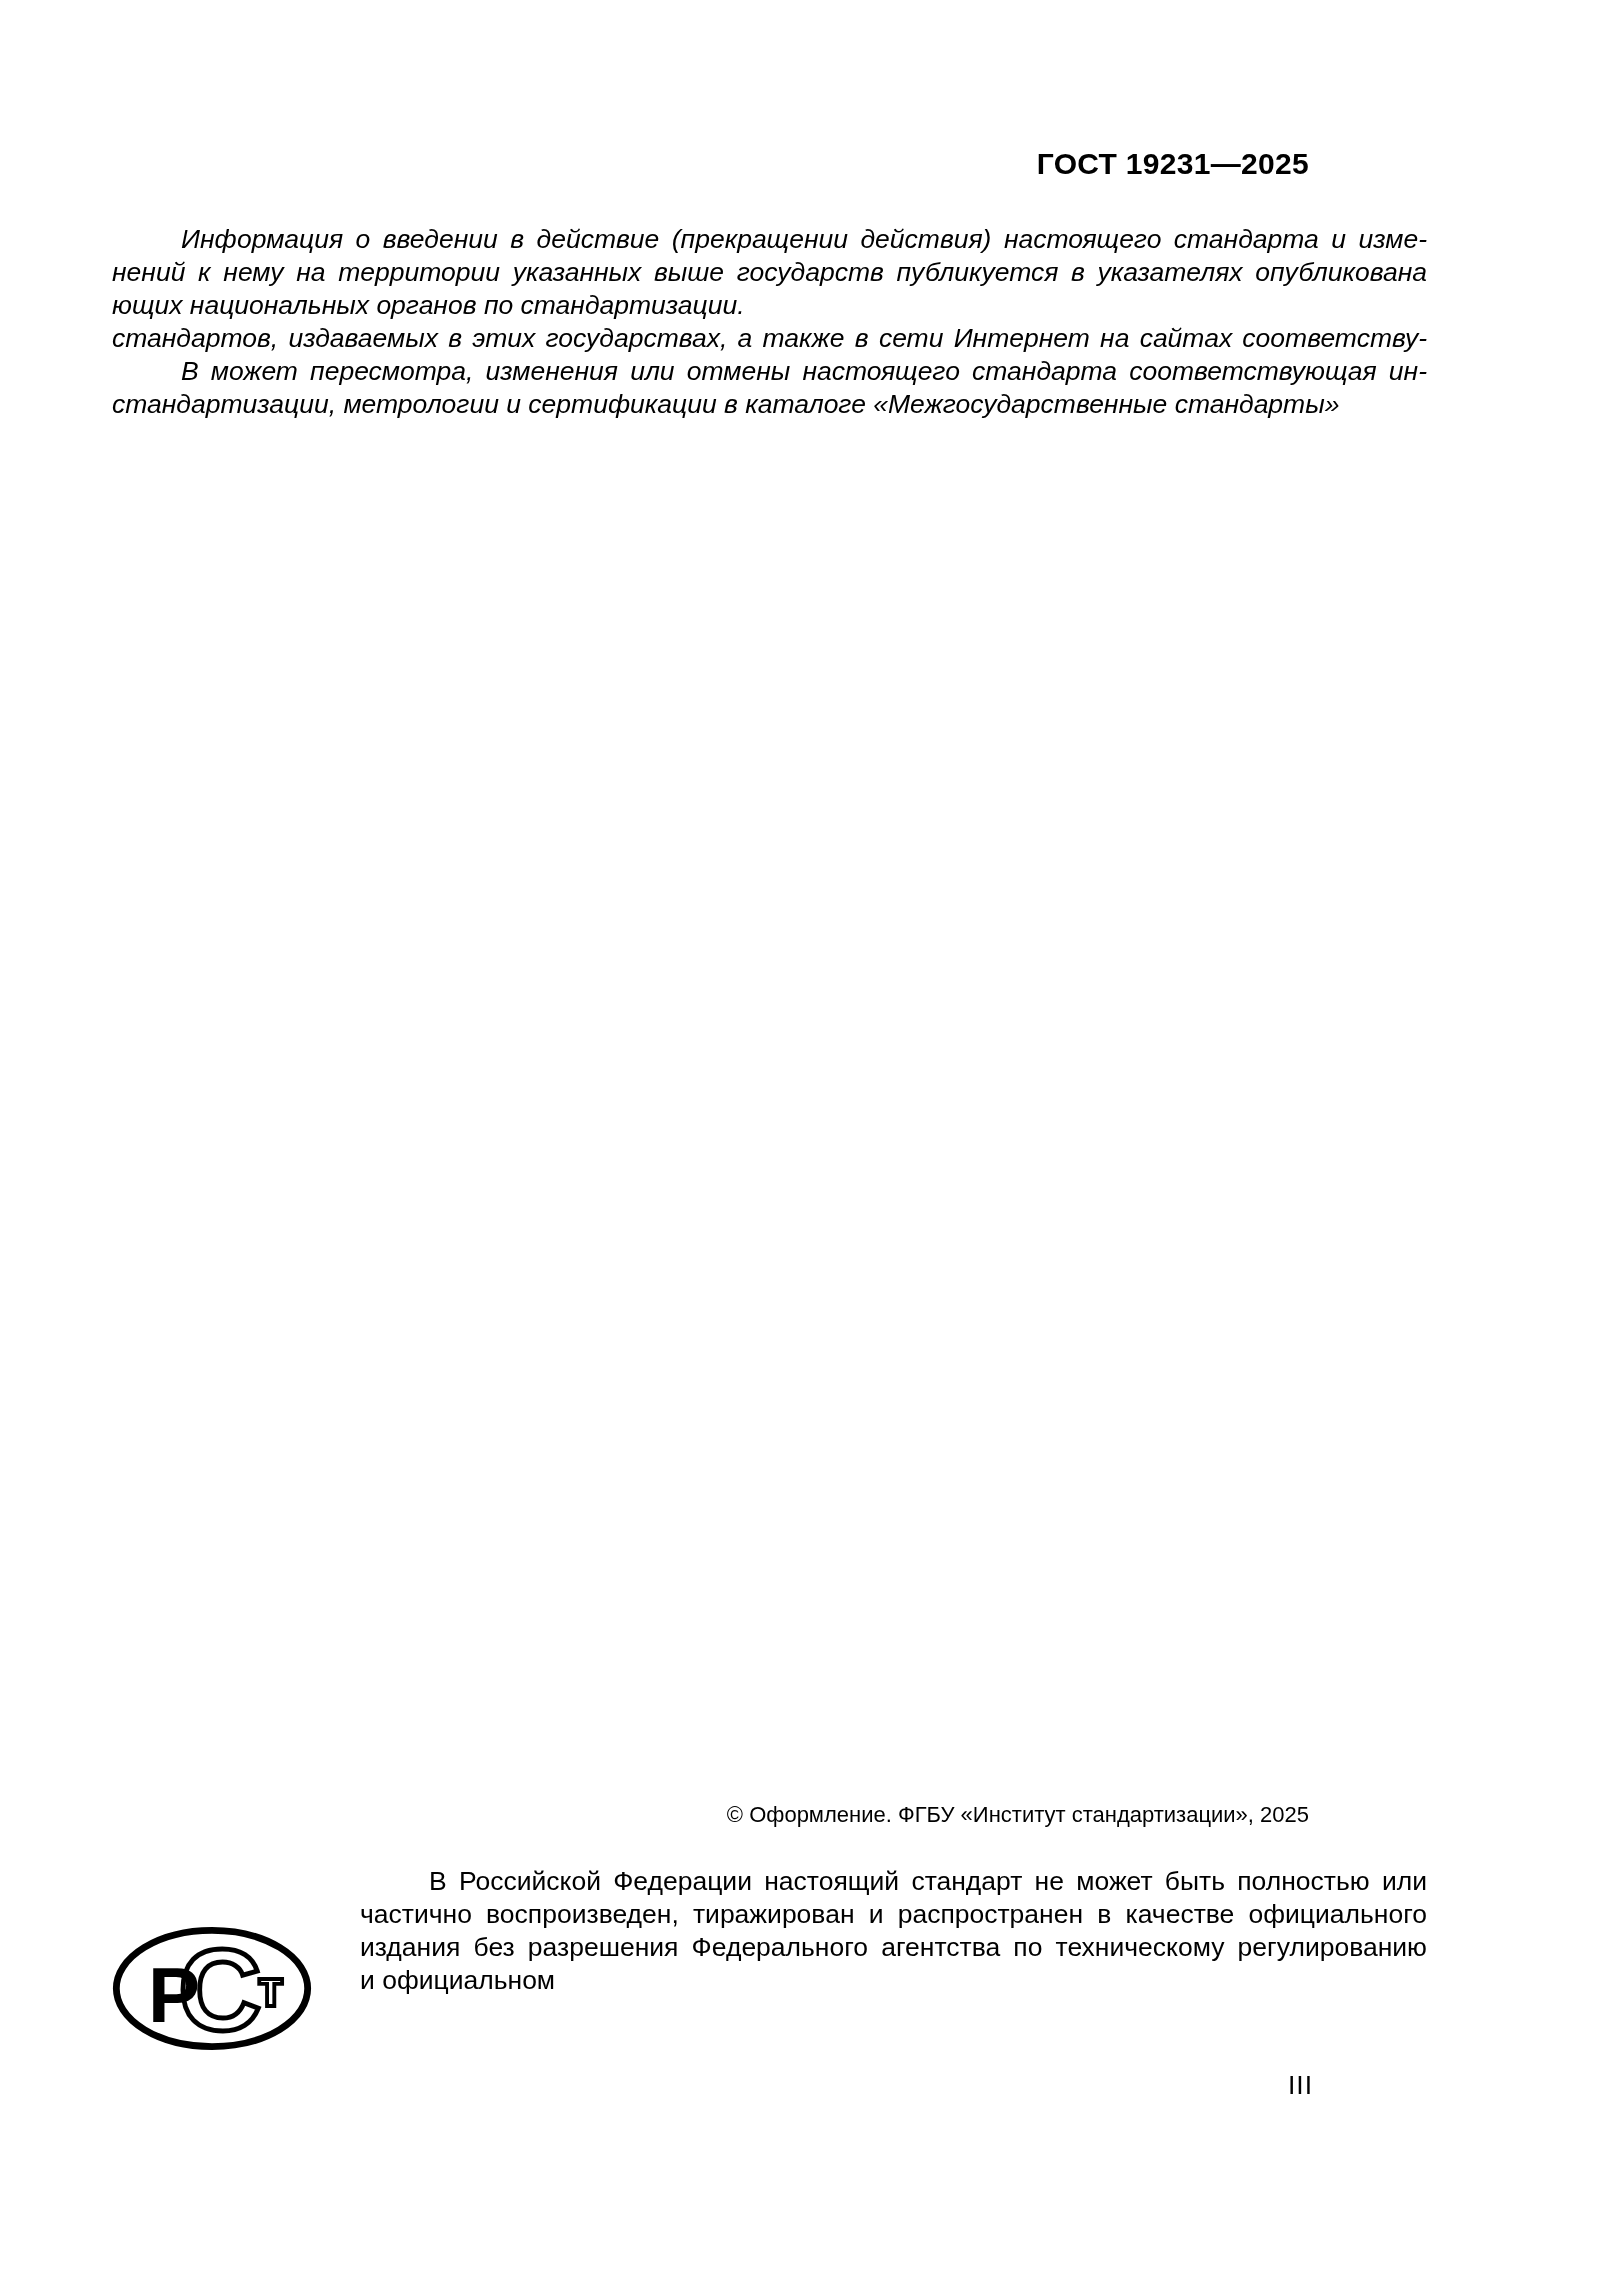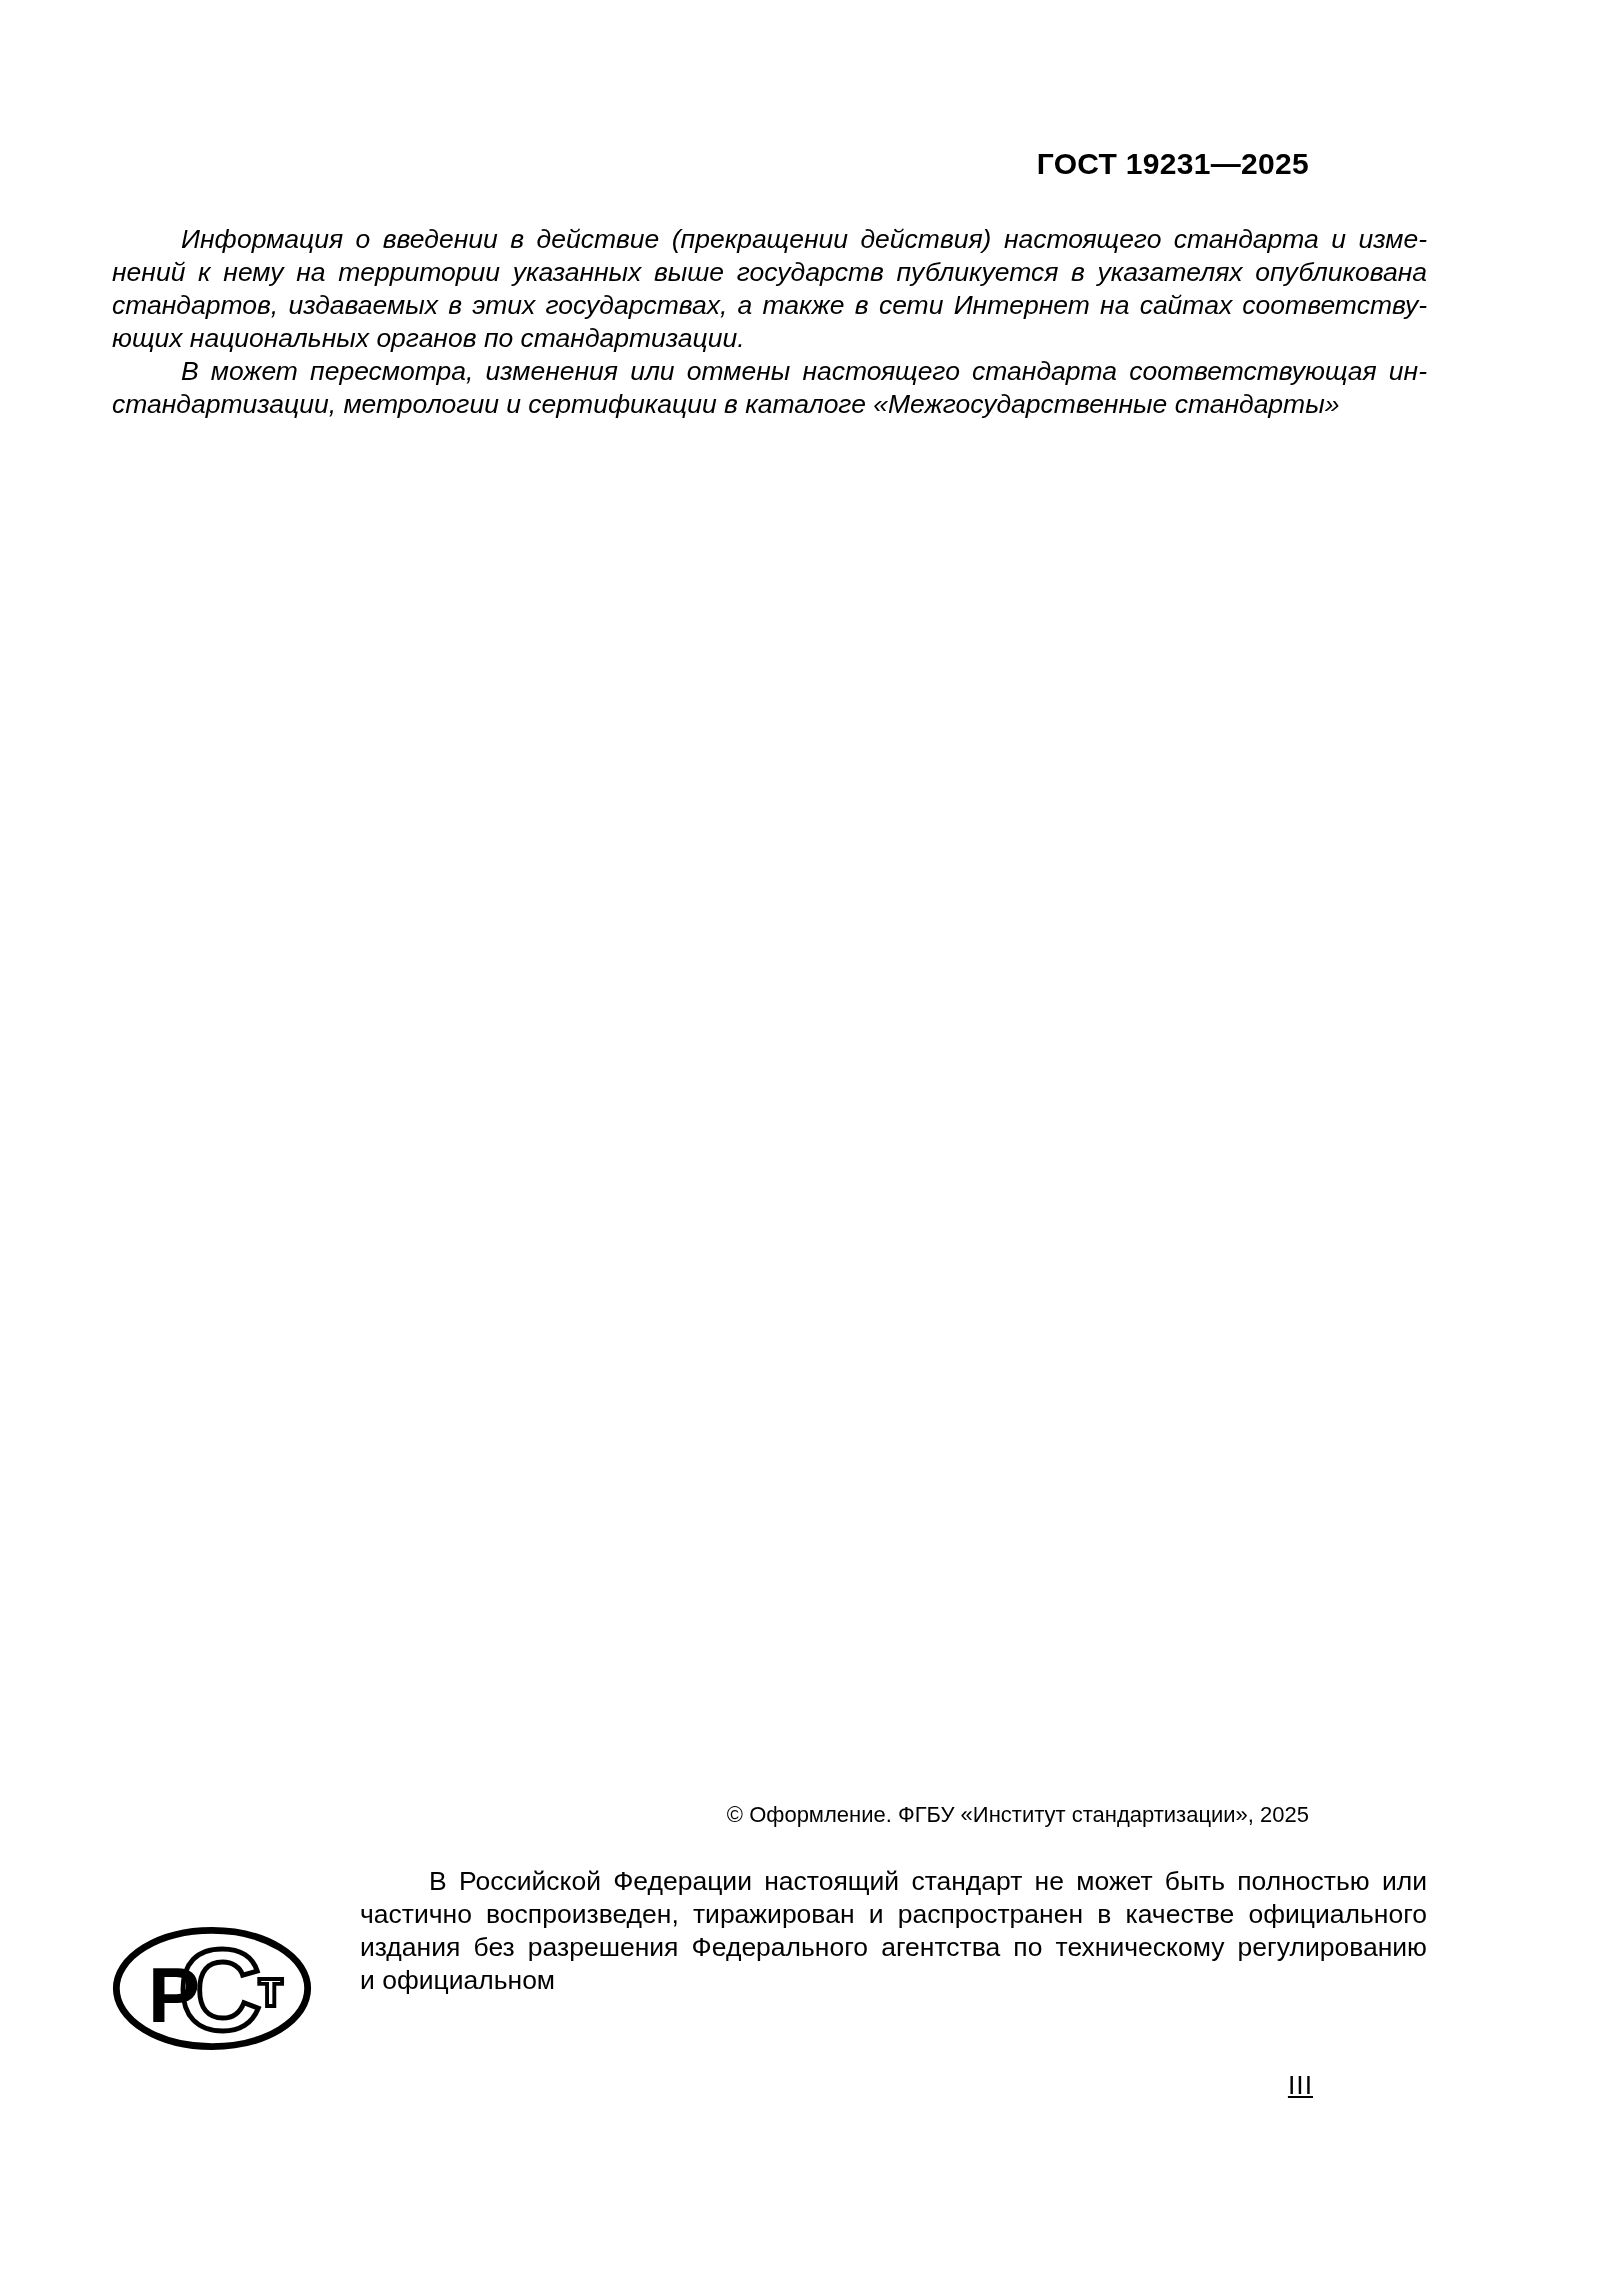--- a/index.html
+++ b/index.html
@@ -59,36 +59,35 @@
     position: absolute;
     left: 112px;
     top: 1927px;
   }
   .page-num {
     position: absolute;
     top: 2070px;
     right: 190px;
     font-size: 26.5px;
     letter-spacing: 1px;
-    text-decoration: underline;
   }
 </style>
 </head>
 <body>
 
 <div class="page">
 
   <div class="doc-header">ГОСТ 19231—2025</div>
 
   <div class="intro">
     <p class="para">
       <span class="jline first">Информация о введении в действие (прекращении действия) настоящего стандарта и изме-</span>
       <span class="jline">нений к нему на территории указанных выше государств публикуется в указателях опубликована</span>
+      <span class="jline last">ющих национальных органов по стандартизации.</span>
       <span class="jline">стандартов, издаваемых в этих государствах, а также в сети Интернет на сайтах соответству-</span>
-      <span class="jline last">ющих национальных органов по стандартизации.</span>
     </p>
     <p class="para">
       <span class="jline first">В может пересмотра, изменения или отмены настоящего стандарта соответствующая ин-</span>
       <span class="jline last">стандартизации, метрологии и сертификации в каталоге «Межгосударственные стандарты»</span>
     </p>
   </div>
 
   <div class="copyright">© Оформление. ФГБУ «Институт стандартизации», 2025</div>
 
   <div class="restriction">

